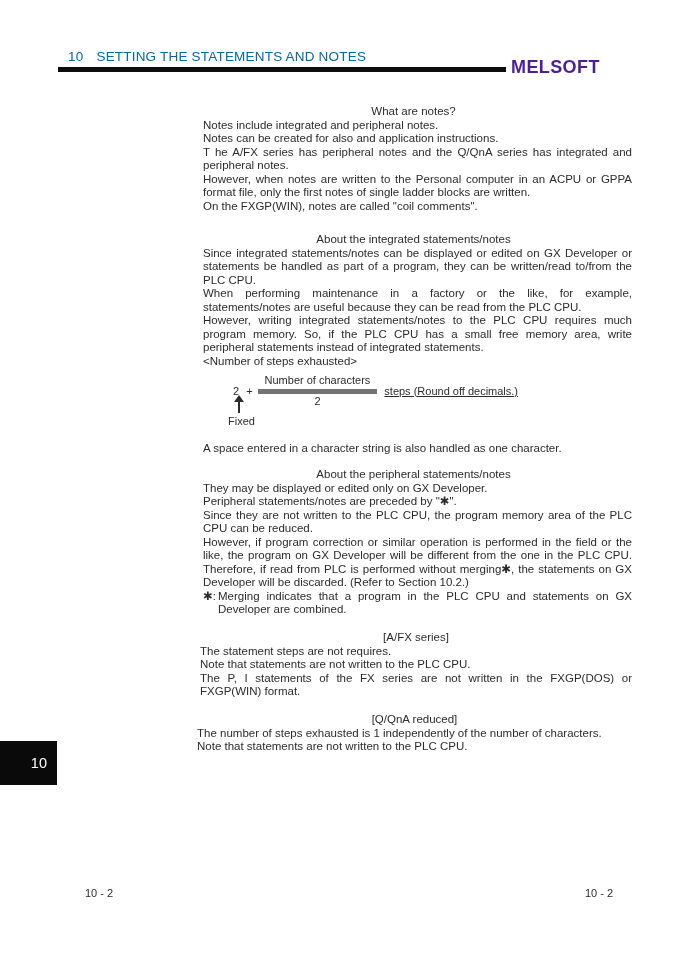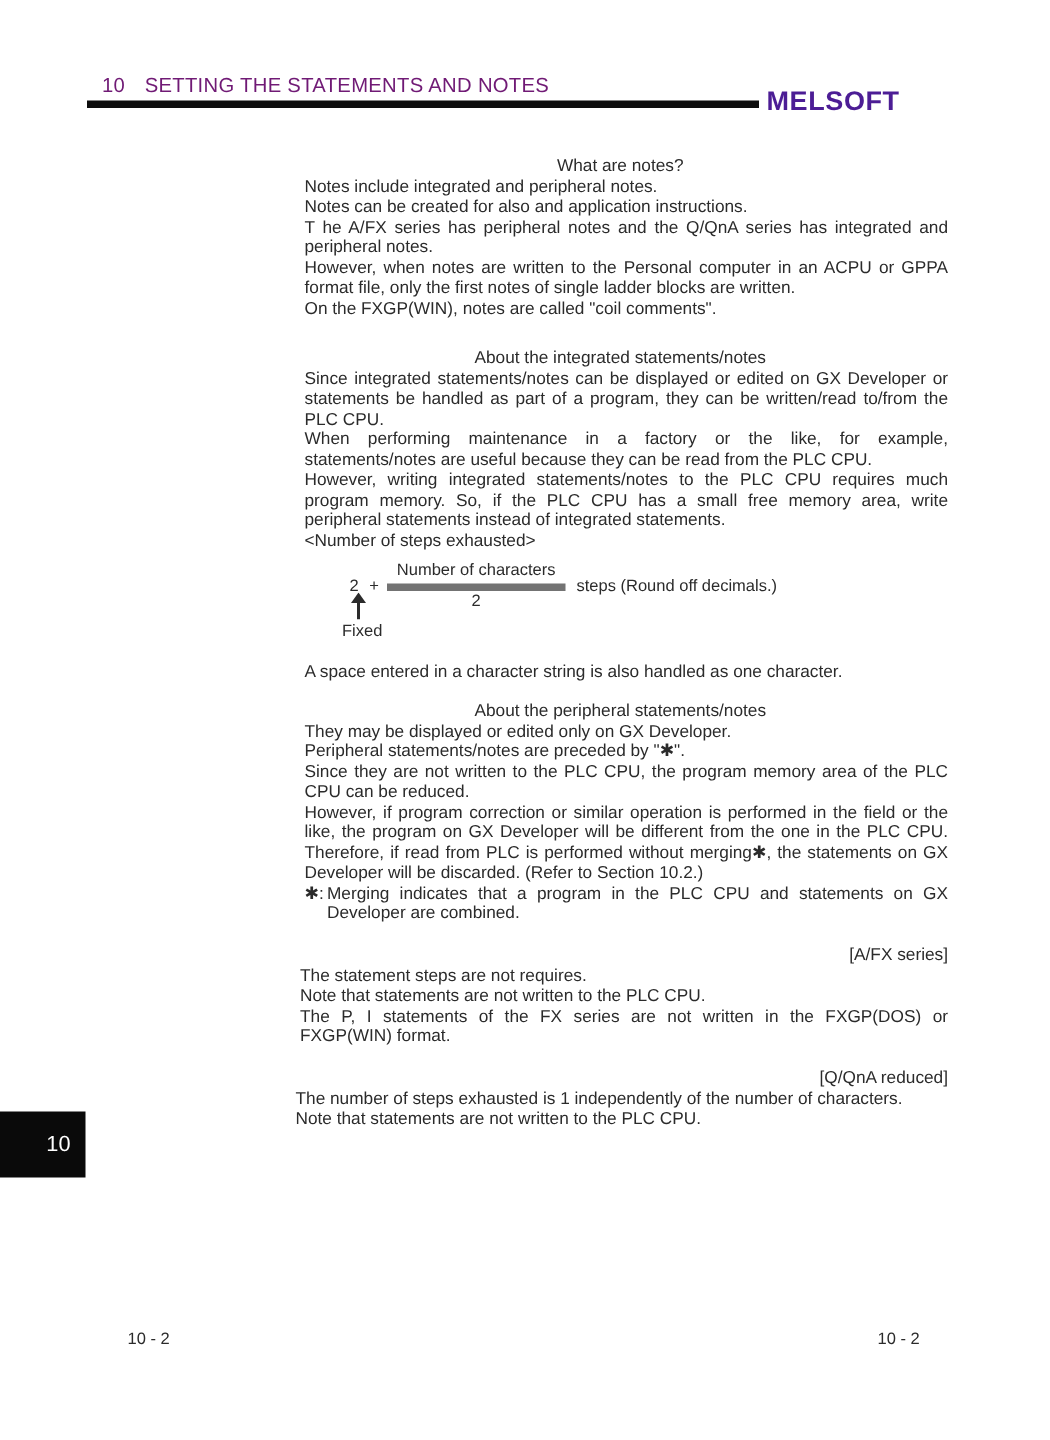--- a/index.html
+++ b/index.html
@@ -10,41 +10,41 @@
     color:#2b2b2b;
   }
   .page {
     position:absolute; left:0; top:0; width:700px; height:960px;
     background:#ffffff; overflow:hidden;
   }
 
   
   .header-title {
     position:absolute; left:68px; top:49px;
-    font-size:13.5px; color:#701a75; white-space:nowrap; letter-spacing:0.2px;
+    font-size:13.5px; color:#0369a1; white-space:nowrap; letter-spacing:0.2px;
   }
   .header-title .chap { margin-right:13px; }
   .header-rule {
     position:absolute; left:58px; top:67px; width:448px; height:5px;
     background:#0d0d0d;
   }
   .brand {
     position:absolute; left:511px; top:57px;
     font-size:18px; color:#4c1d95; letter-spacing:0.4px; white-space:nowrap;font-weight:bold;
   }
 
   
   .sec {
     position:absolute; left:195px; width:437px;
     font-size:11.5px; line-height:13.5px; color:#2b2b2b;
   }
   .sec p { text-align:justify; padding-left:8px; }
   .sec .heading { padding-left:0; text-align:center; }
   .sec.tight p, .sec.tight .heading { padding-left:5px; text-align:justify; }
-  .sec.tight .heading { text-align:right; }
+  .sec.tight .heading { text-align:center; }
   .sec.tighter p, .sec.tighter .heading { padding-left:2px; }
 
   .note-line {
     position:absolute; left:203px; width:437px;
     font-size:11.5px; line-height:13.5px;
   }
 
   
   .footnote { display:flex; padding-left:8px; }
   .footnote .marker { flex:0 0 15px; }
@@ -54,21 +54,21 @@
   .formula {
     position:absolute; left:233px; top:374px;
     font-size:11px; line-height:13px; color:#2b2b2b;
   }
   .frow { display:flex; align-items:center; }
   .fconst { display:inline-block; }
   .fplus { margin:0 5px 0 7px; }
   .frac { display:inline-block; text-align:center; }
   .frac .num { display:block; border-bottom:5px solid #737373; padding:0 7px 2px; }
   .frac .den { display:block; padding-top:1px; }
-  .fsteps { margin-left:7px; }
+  .fsteps { margin-left:7px;text-decoration:underline; }
   .pointer-arrow { position:absolute; left:0px; top:21px; }
   .fixed-label { position:absolute; left:-5px; top:41px; font-size:11px; }
 
   
   .side-tab {
     position:absolute; left:0; top:741px; width:57px; height:44px;
     background:#0a0a0a; color:#ffffff;
     display:flex; align-items:center; justify-content:flex-end;
     padding-right:10px; font-size:14.5px;
   }

